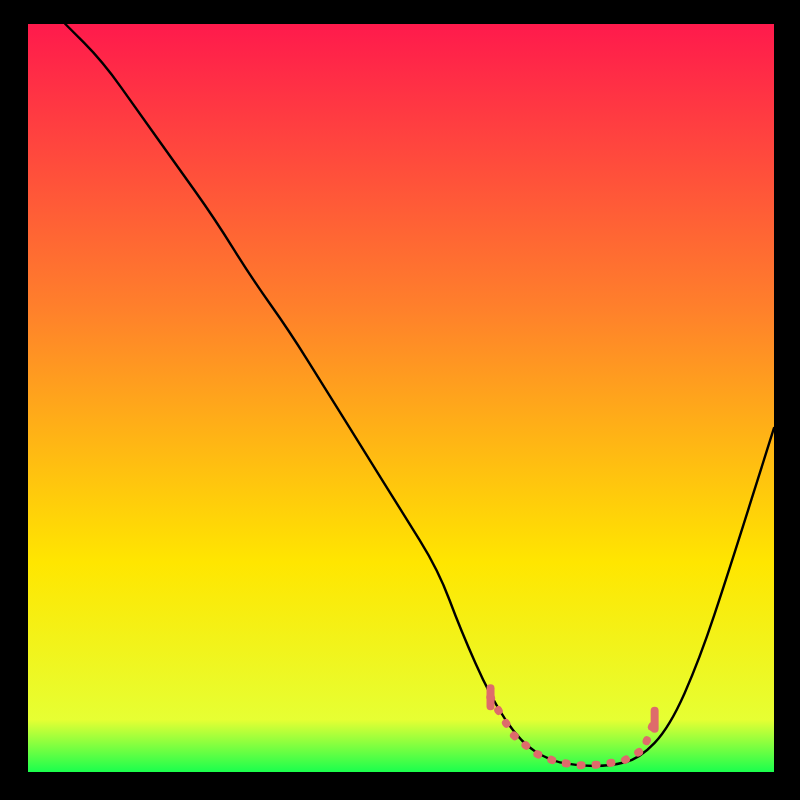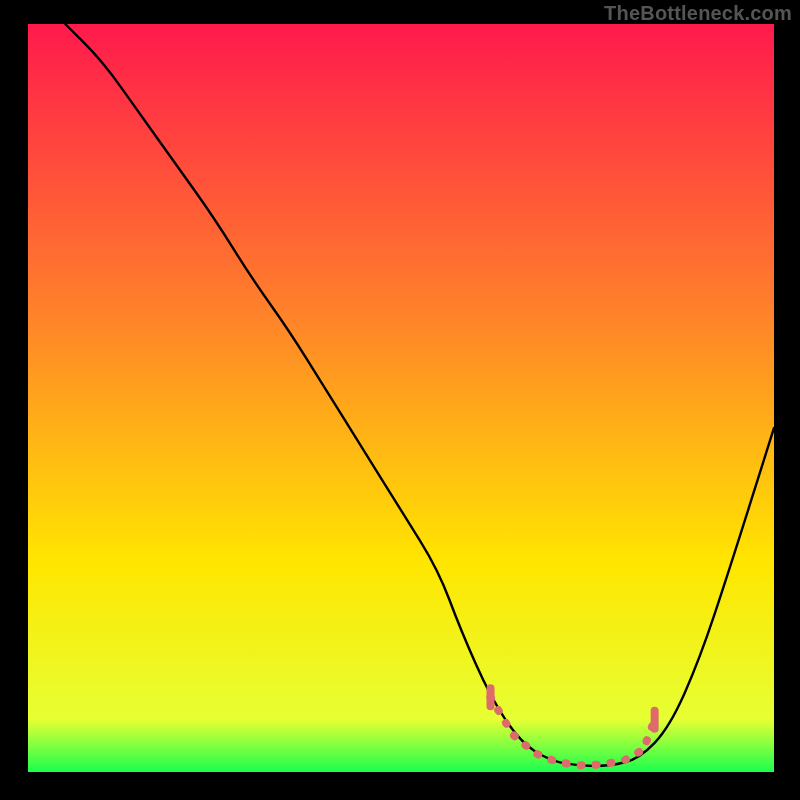--- a/index.html
+++ b/index.html
@@ -29,21 +29,20 @@
   svg.plot {
     position: absolute;
     top: 0;
     left: 0;
   }
 </style>
 </head>
 <body>
 <div class="wrap">
 
-<div class="watermark">TheBottleneck.com</div>
 
 <svg class="plot" width="800" height="800" viewBox="0 0 800 800">
   <defs>
     <linearGradient id="bg-grad" x1="0" y1="0" x2="0" y2="1">
       <stop id="g-stop-0" offset="0%" stop-color="#ff1a4c"></stop>
       <stop id="g-stop-1" offset="38%" stop-color="#ff802b"></stop>
       <stop id="g-stop-2" offset="72%" stop-color="#ffe600"></stop>
       <stop id="g-stop-3" offset="93%" stop-color="#e6ff33"></stop>
       <stop id="g-stop-4" offset="100%" stop-color="#1aff4d"></stop>
     </linearGradient>

